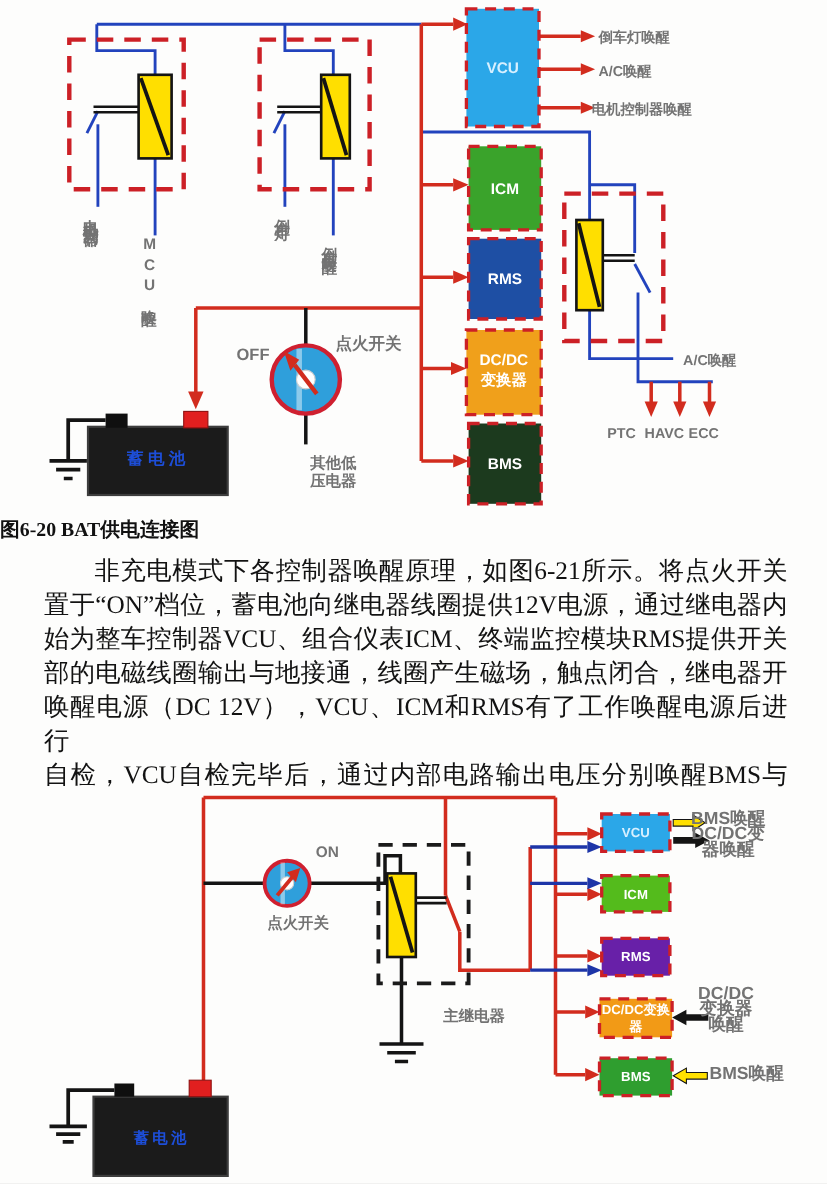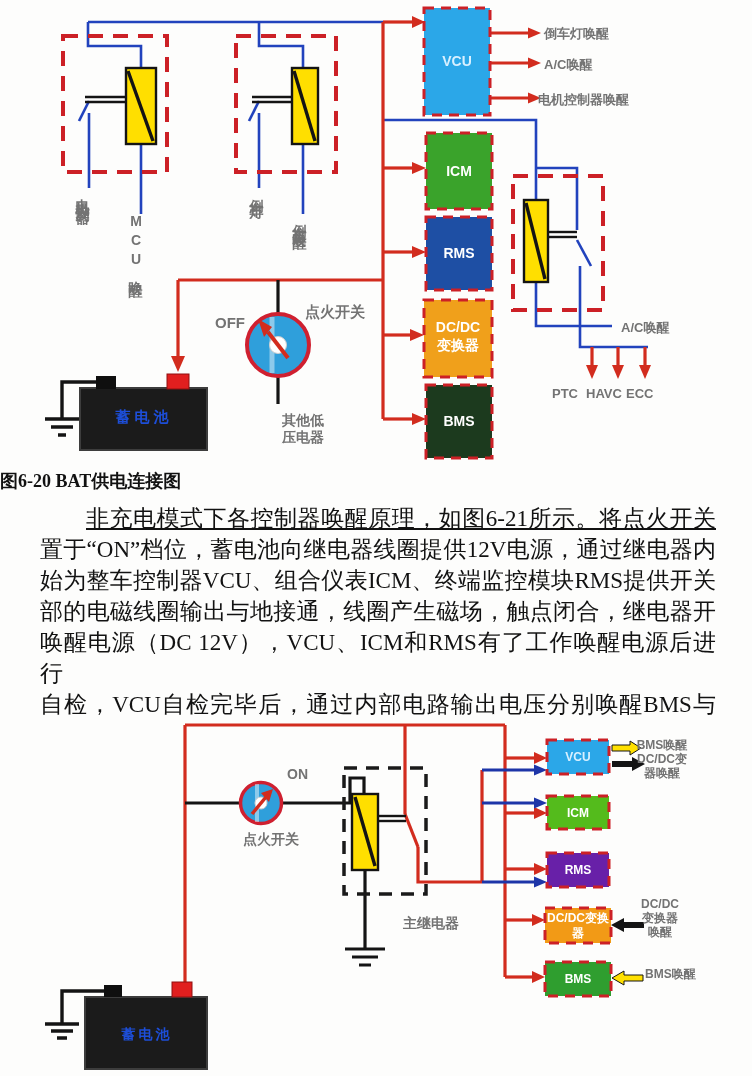--- a/index.html
+++ b/index.html
@@ -1,31 +1,31 @@
 <!DOCTYPE html>
 <html><head>
 <meta charset="utf-8">
 <style>
   html,body{margin:0;padding:0;background:#e8e8e8;}
   .page{position:relative;width:752px;height:1076px;background:#fdfdfc;overflow:hidden;
         font-family:"Liberation Sans",sans-serif;}
   svg.layer{position:absolute;left:0;}
   .lbl{position:absolute;font:700 14px "Liberation Sans",sans-serif;color:#737373;white-space:nowrap;}
-  .lbl.sm{font-size:12px;}
+  .lbl.sm{font-size:16px;}
   .lbl.md{font-size:13px;}
   .lbl.lg{font-size:15px;}
   .vert{writing-mode:vertical-rl;text-orientation:upright;letter-spacing:3px;}
   .wrap{white-space:normal;text-align:center;margin-left:24px;}
   .white{color:#1d4ed8;}
   .caption{position:absolute;left:0;width:752px;text-align:left;
            font:600 18px "Liberation Serif",serif;color:#111;}
   .para{position:absolute;left:40px;top:503px;width:676px;}
   .pline{font:400 23px/31px "Liberation Serif",serif;color:#121212;
          text-align:justify;text-align-last:justify;}
-  .pline.indent{text-indent:2em;text-decoration:underline;}
+  .pline.indent{text-indent:2em;}
   .pline.last{text-align-last:left;}
   .dashred{fill:none;stroke:#cc2026;stroke-width:4;stroke-dasharray:15 10;}
   .dashmod{stroke:#cc2026;stroke-width:3;stroke-dasharray:10 7;}
   .dashblk{fill:none;stroke:#1a1a1a;stroke-width:3.5;stroke-dasharray:13 9;}
   .modlbl{font:700 14px "Liberation Sans",sans-serif;text-anchor:middle;}
   .modlbl-sm{font:700 12px "Liberation Sans",sans-serif;text-anchor:middle;}
 </style>
 </head>
 <body>
 

